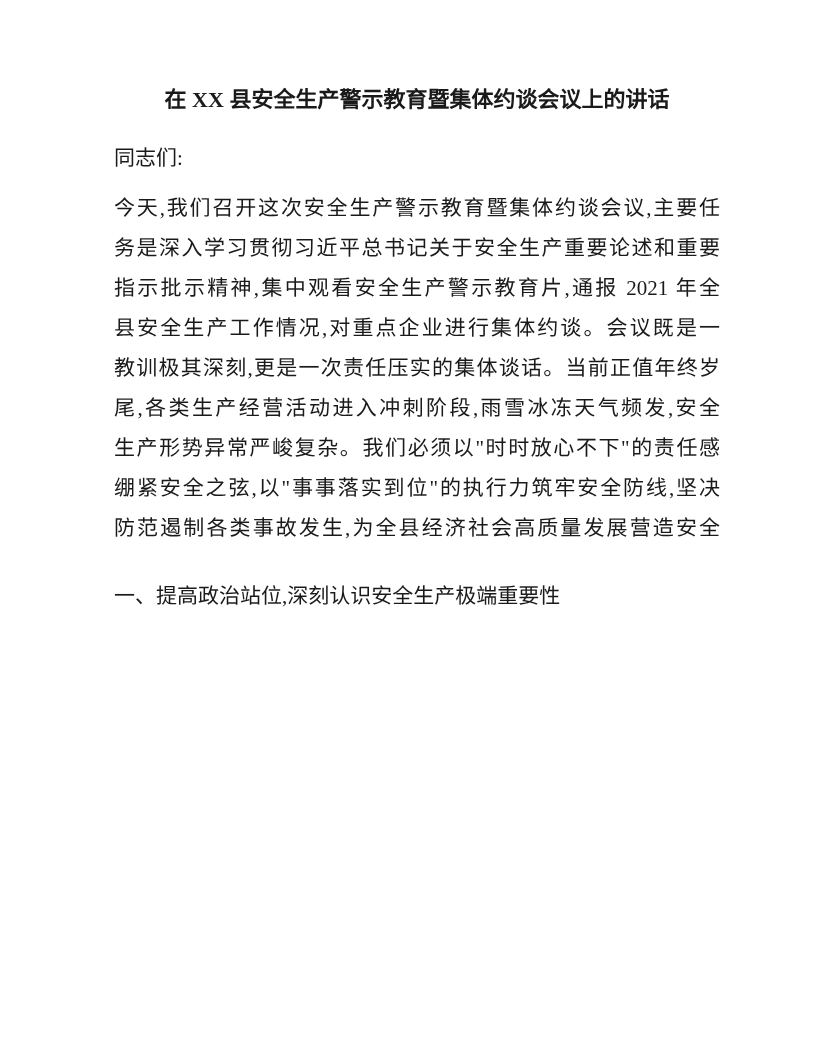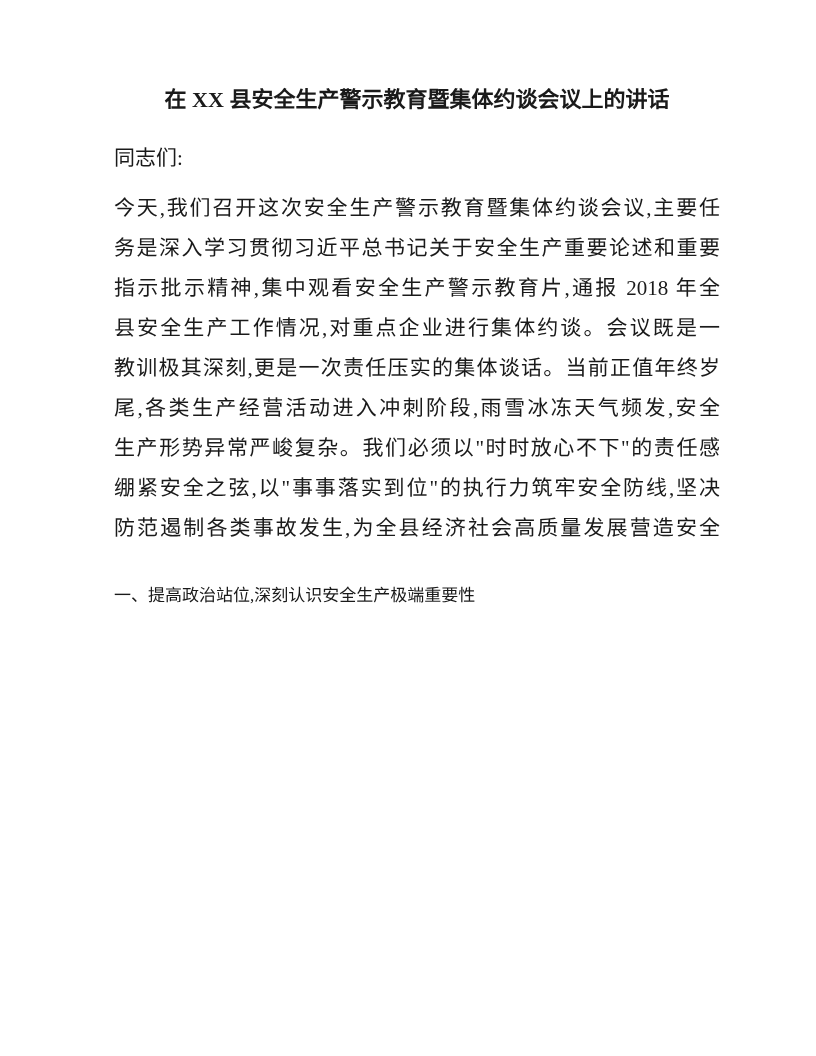--- a/index.html
+++ b/index.html
@@ -42,42 +42,42 @@
     line-height: 40px;
     text-align: justify;
     text-align-last: justify;
     text-justify: inter-ideograph;
   }
   .line.last {
     text-align: left;
     text-align-last: left;
   }
   .section-heading {
-    font-size: 17px;
+    font-size: 21px;
     font-weight: normal;
     line-height: 40px;
     margin-bottom: 27px;
   }
   .para:last-child {
     margin-bottom: 0;
   }
 </style>
 </head>
 <body>
 
 <div class="doc-page">
 
   <div class="doc-title">在 XX 县安全生产警示教育暨集体约谈会议上的讲话</div>
 
   <div class="salutation">同志们:</div>
 
   <div class="para">
     <div class="line">今天,我们召开这次安全生产警示教育暨集体约谈会议,主要任</div>
     <div class="line">务是深入学习贯彻习近平总书记关于安全生产重要论述和重要</div>
-    <div class="line">指示批示精神,集中观看安全生产警示教育片,通报 2018 年全</div>
+    <div class="line">指示批示精神,集中观看安全生产警示教育片,通报 2021 年全</div>
     <div class="line">县安全生产工作情况,对重点企业进行集体约谈。会议既是一</div>
     <div class="line">教训极其深刻,更是一次责任压实的集体谈话。当前正值年终岁</div>
     <div class="line">尾,各类生产经营活动进入冲刺阶段,雨雪冰冻天气频发,安全</div>
     <div class="line">生产形势异常严峻复杂。我们必须以"时时放心不下"的责任感</div>
     <div class="line">绷紧安全之弦,以"事事落实到位"的执行力筑牢安全防线,坚决</div>
     <div class="line">防范遏制各类事故发生,为全县经济社会高质量发展营造安全</div>
   </div>
 
   <div class="section-heading">一、提高政治站位,深刻认识安全生产极端重要性</div>
 

